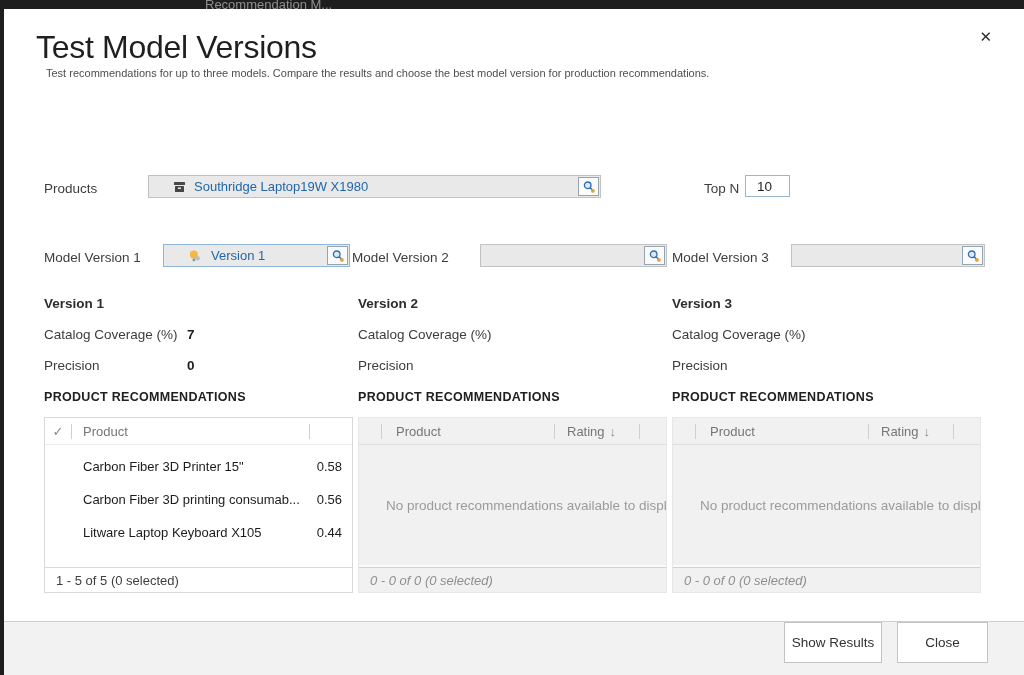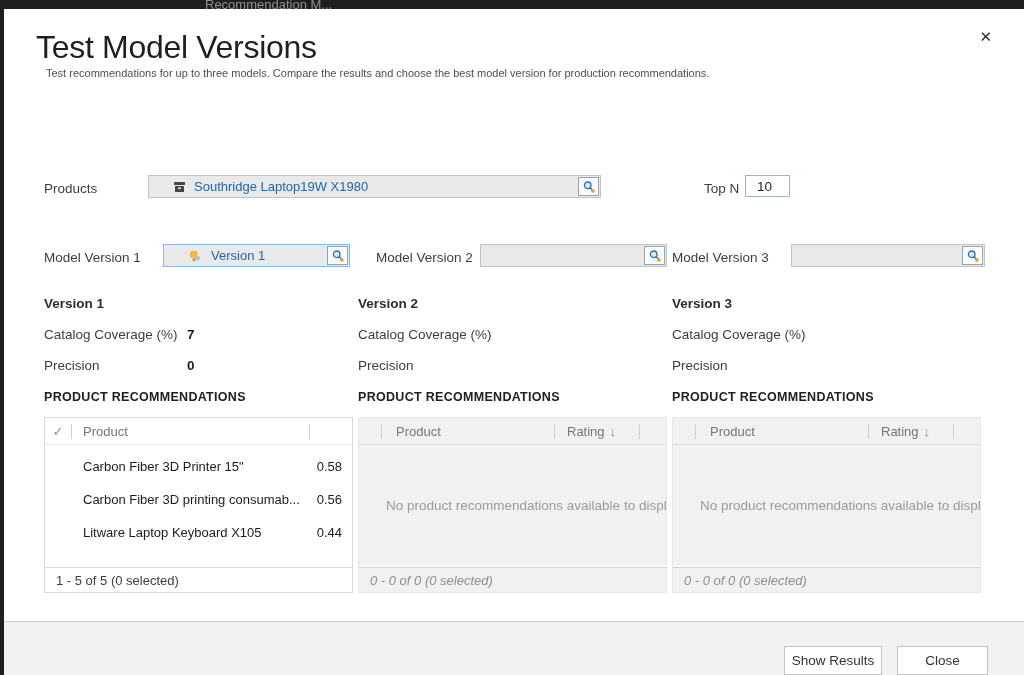--- a/index.html
+++ b/index.html
@@ -58,21 +58,21 @@
   .tname { flex:1; white-space:nowrap; overflow:hidden; }
   .trating { flex:none; }
   .t-empty .tbody { display:flex; align-items:center; border-bottom:2px solid #fafafa; }
   .empty-msg { padding-left:27px; white-space:nowrap; color:#9b9b9b; font-size:13.5px; }
 
   .tfoot { flex:none; height:25px; display:flex; align-items:center; padding-left:11px; }
   .t-filled .tfoot { border-top:1px solid #d9d9d9; color:#3e3e3e; }
   .t-empty  .tfoot { border-top:1px solid #d2d2d2; color:#8f8f8f;font-style:italic; }
 
   .bottombar { position:absolute; left:0; bottom:0; width:1020px; height:54px; background:#f2f2f2; border-top:1px solid #cfcfcf; }
-  .btn { position:absolute; top:24px; height:29px; background:#ffffff; border:1px solid #c3c3c3; font-family:"Liberation Sans",sans-serif; font-size:13.5px; color:#323232; cursor:pointer; }
+  .btn { position:absolute; top:0; height:41px; background:#ffffff; border:1px solid #c3c3c3; font-family:"Liberation Sans",sans-serif; font-size:13.5px; color:#323232; cursor:pointer; }
   .btn-show { right:142px; width:98px; }
   .btn-close { right:36px; width:91px; }
 </style>
 </head>
 <body>
 
 <div class="backdrop-top">
   <span>Recommendation M...</span>
 </div>
 <div class="backdrop-left"></div>
@@ -117,21 +117,21 @@
     <span class="ltext">Version 1</span>
     <span class="lookup-btn">
       <svg width="14" height="14" viewBox="0 0 14 14">
         <circle cx="5.7" cy="5.3" r="3.3" fill="#dce9f5" stroke="#2c6fae" stroke-width="1.3"></circle>
         <line x1="8.2" y1="7.8" x2="10.6" y2="10.2" stroke="#2c6fae" stroke-width="1.5"></line>
         <circle cx="10.9" cy="10.9" r="1.9" fill="#e9a13b"></circle>
       </svg>
     </span>
   </div>
 
-  <div class="flabel" style="left:372px; top:241px;">Model Version 2</div>
+  <div class="flabel" style="left:348px; top:241px;">Model Version 2</div>
   <div class="lookup" style="left:476px; top:235px; width:187px;">
     <span class="ltext empty"></span>
     <span class="lookup-btn">
       <svg width="14" height="14" viewBox="0 0 14 14">
         <circle cx="5.7" cy="5.3" r="3.3" fill="#dce9f5" stroke="#2c6fae" stroke-width="1.3"></circle>
         <line x1="8.2" y1="7.8" x2="10.6" y2="10.2" stroke="#2c6fae" stroke-width="1.5"></line>
         <circle cx="10.9" cy="10.9" r="1.9" fill="#e9a13b"></circle>
       </svg>
     </span>
   </div>

